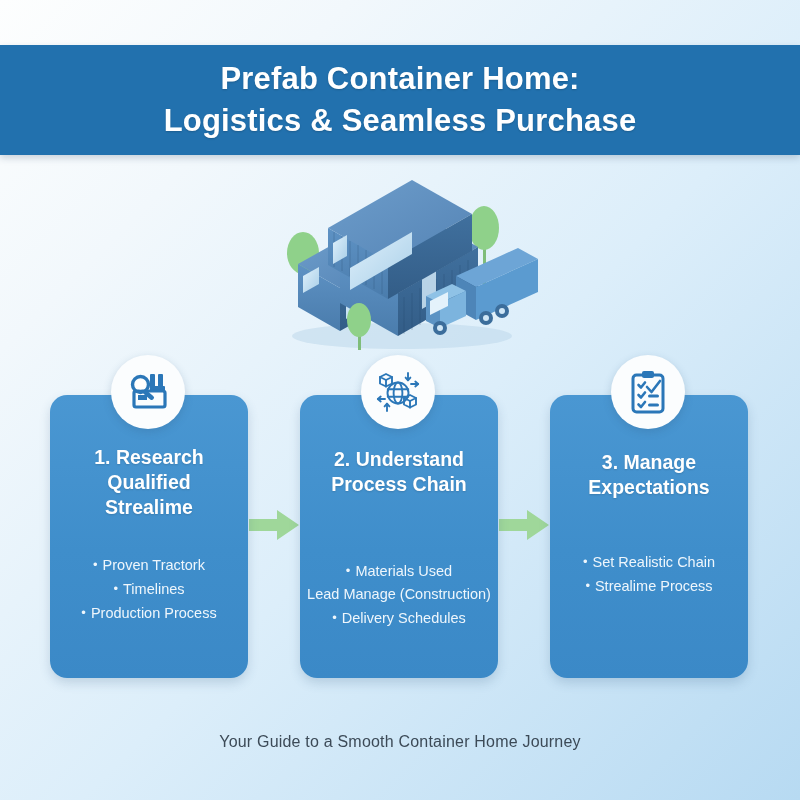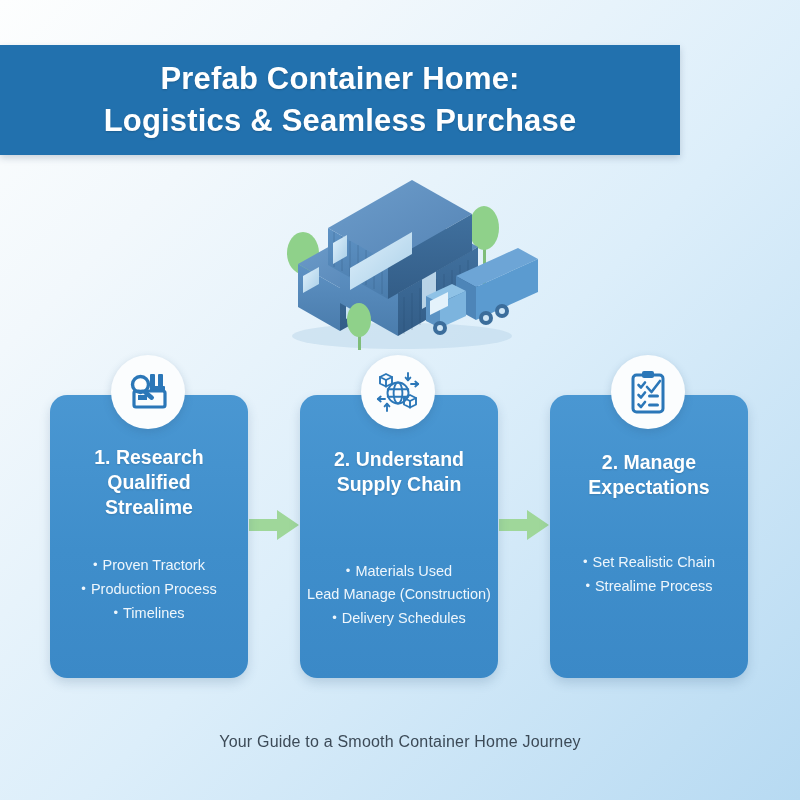--- a/index.html
+++ b/index.html
@@ -18,21 +18,21 @@
     height: 800px;
     background: linear-gradient(135deg, #fdfefe 0%, #f2f8fc 22%, #dceefa 55%, #b7daf2 100%);
     overflow: hidden;
   }
 
   
   .title-banner {
     position: absolute;
     left: 0;
     top: 45px;
-    width: 680px;
+    width: 800px;
     height: 110px;
     background: #2271ae;
     box-shadow: 0 3px 7px rgba(40,70,100,0.22);
     display: flex;
     flex-direction: column;
     align-items: center;
     justify-content: center;
   }
   .title-line {
     color: #ffffff;
@@ -277,40 +277,40 @@
   <div class="cards">
 
     <div class="card card-1">
       <div class="card-title">
         <div>1. Research</div>
         <div>Qualified</div>
         <div>Strealime</div>
       </div>
       <div class="bullets">
         <div class="bullet"><span class="dot">•</span><span>Proven Tractork</span></div>
+        <div class="bullet"><span class="dot">•</span><span>Timelines</span></div>
         <div class="bullet"><span class="dot">•</span><span>Production Process</span></div>
-        <div class="bullet"><span class="dot">•</span><span>Timelines</span></div>
       </div>
     </div>
 
     <div class="card card-2">
       <div class="card-title">
         <div>2. Understand</div>
-        <div>Supply Chain</div>
+        <div>Process Chain</div>
       </div>
       <div class="bullets">
         <div class="bullet"><span class="dot">•</span><span>Materials Used</span></div>
         <div class="bullet nodot"><span>Lead Manage (Construction)</span></div>
         <div class="bullet"><span class="dot">•</span><span>Delivery Schedules</span></div>
       </div>
     </div>
 
     <div class="card card-3">
       <div class="card-title">
-        <div>2. Manage</div>
+        <div>3. Manage</div>
         <div>Expectations</div>
       </div>
       <div class="bullets">
         <div class="bullet"><span class="dot">•</span><span>Set Realistic Chain</span></div>
         <div class="bullet"><span class="dot">•</span><span>Strealime Process</span></div>
       </div>
     </div>
   </div>
 
   <div class="icon-circle icon-1">

